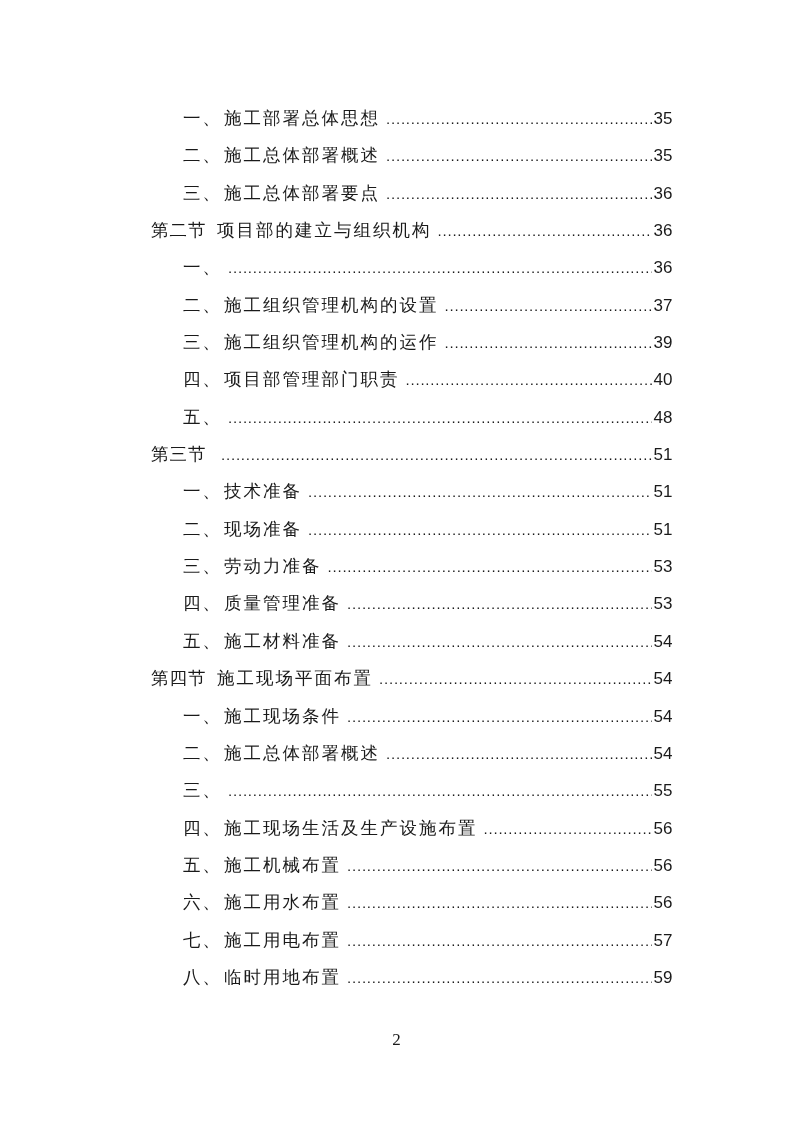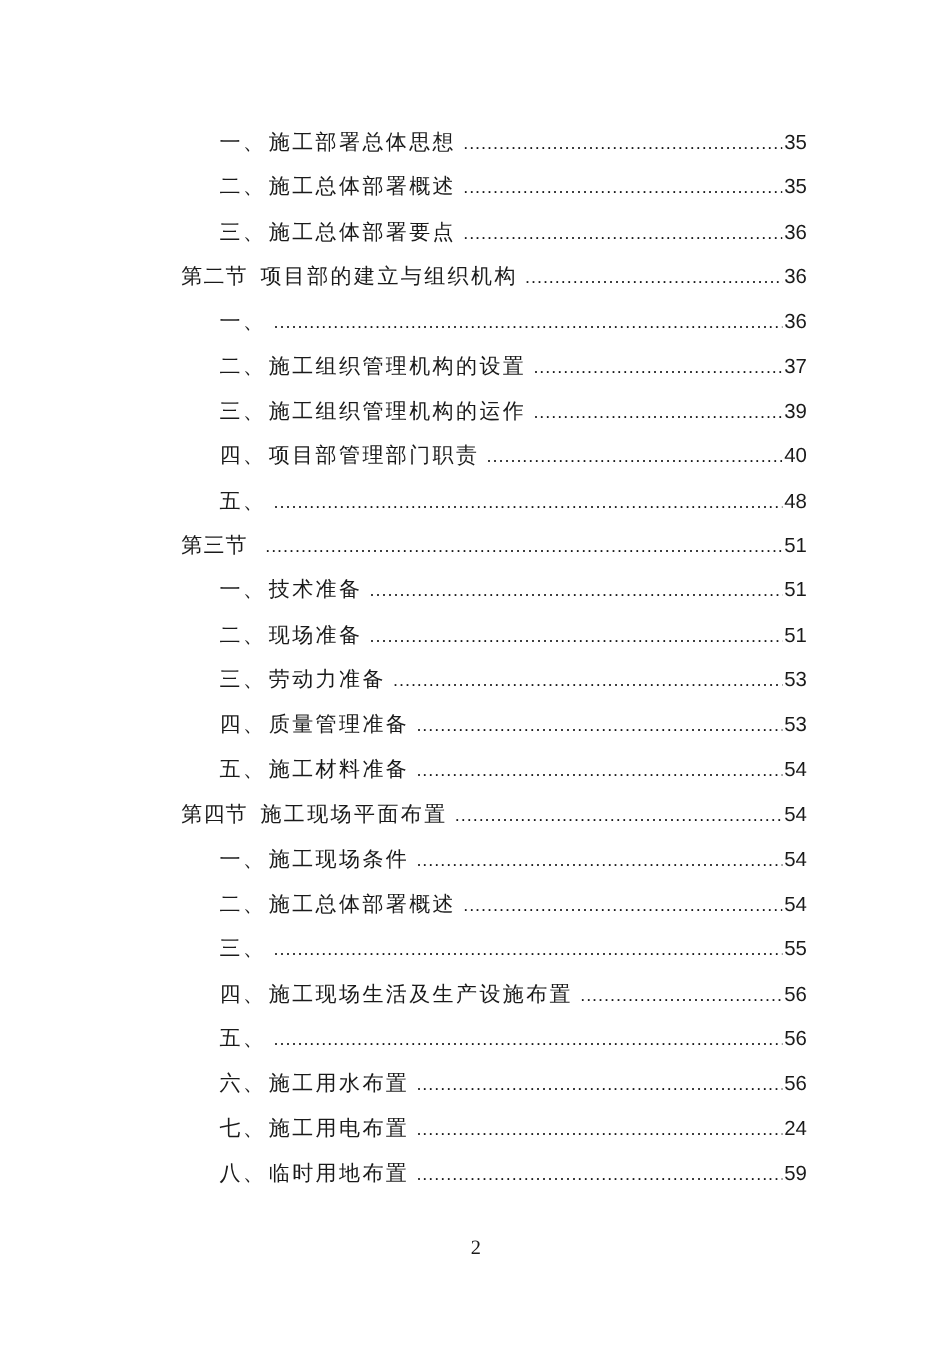--- a/index.html
+++ b/index.html
@@ -188,34 +188,35 @@
     <span class="page">55</span>
   </div>
   <div class="toc-row level-2">
     <span class="prefix">四、</span>
     <span class="title">施工现场生活及生产设施布置</span>
     <span class="leader"></span>
     <span class="page">56</span>
   </div>
   <div class="toc-row level-2">
     <span class="prefix">五、</span>
+    <span class="title">施工机械布置</span>
     <span class="leader"></span>
     <span class="page">56</span>
   </div>
   <div class="toc-row level-2">
     <span class="prefix">六、</span>
     <span class="title">施工用水布置</span>
     <span class="leader"></span>
     <span class="page">56</span>
   </div>
   <div class="toc-row level-2">
     <span class="prefix">七、</span>
     <span class="title">施工用电布置</span>
     <span class="leader"></span>
-    <span class="page">24</span>
+    <span class="page">57</span>
   </div>
   <div class="toc-row level-2">
     <span class="prefix">八、</span>
     <span class="title">临时用地布置</span>
     <span class="leader"></span>
     <span class="page">59</span>
   </div>
 </div>
 
 <div class="page-number">2</div>

